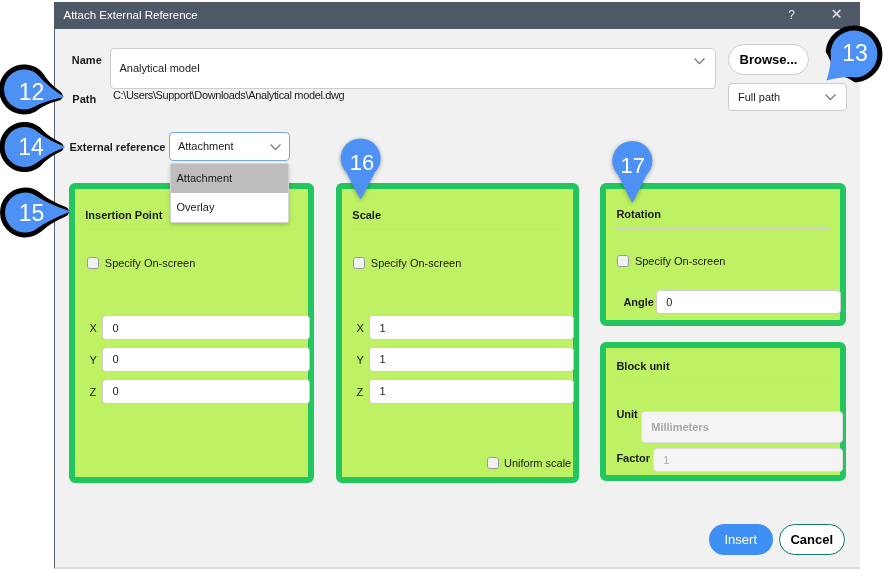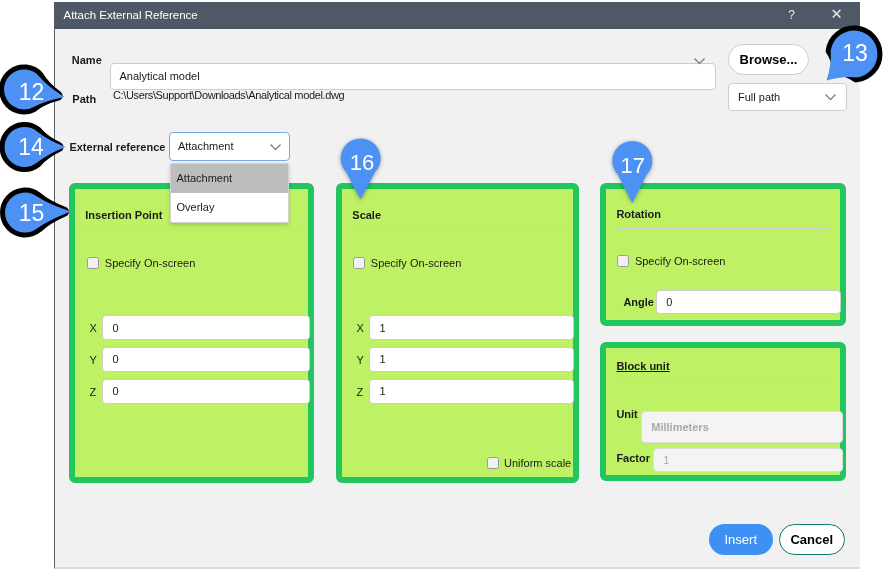--- a/index.html
+++ b/index.html
@@ -24,21 +24,21 @@
 </style></head><body>
 <div id="stage">
 <div class="dlg">
   <div class="tbar">
     <div class="tt">Attach External Reference</div>
     <div class="q">?</div>
     <div class="x">✕</div>
   </div>
 
   <div class="lbl" style="left:17.3px; top:51.4px;">Name</div>
-  <div class="inp" style="left:55px; top:44.7px; width:606px; height:27px;margin-top:15px;">
+  <div class="inp" style="left:55px; top:44.7px; width:606px; height:41px;">
         <span>Analytical model</span>
       </div>
   <svg class="chev" style="left:638px; top:54px;" width="13" height="9">
         <path d="M1.5 1.5 L6.5 6.5 L11.5 1.5" stroke="#7d7d7d" stroke-width="1.3" fill="none"></path>
       </svg>
   <div class="pill" style="left:673.5px; top:41px; width:81px; height:31px; background:#fff; border:1px solid #cdcdcd; font-weight:bold;">Browse...</div>
 
   <div class="lbl" style="left:17.8px; top:90px;">Path</div>
   <div class="txt" style="left:58.5px; top:85.6px; letter-spacing:-0.36px;">C:\Users\Support\Downloads\Analytical model.dwg</div>
 
@@ -99,21 +99,21 @@
     <div class="gt" style="top:18.5px;">Rotation</div>
     <div class="gdiv" style="top:38.5px;"></div>
     <div class="cb" style="left:11px; top:66.4px;"></div>
     <div class="txt" style="left:28.5px; top:66.1px;">Specify On-screen</div>
     <div class="lbl" style="left:17px; top:107px; font-weight:bold;">Angle</div>
     <div class="inp" style="left:49.9px; top:101px; width:185.2px; height:24px;">
           <span>0</span>
         </div>
   </div>
   <div class="gbox" style="left:545.9px; top:339px; width:245.4px; height:139px;">
-    <div class="gt" style="top:12px;text-decoration:underline;">Block unit</div>
+    <div class="gt" style="top:12px;">Block unit</div>
     <div class="gdiv" style="top:31.4px;"></div>
     <div class="lbl" style="left:10px; top:59.7px;">Unit</div>
     <div class="inp dis" style="left:34.9px; top:63px; width:201.7px; height:32px;font-weight:bold;">
           <span>Millimeters</span>
         </div>
     <div class="lbl" style="left:10px; top:104.2px;">Factor</div>
     <div class="inp dis" style="left:46.9px; top:100.1px; width:189.7px; height:24px;">
           <span>1</span>
         </div>
   </div>

